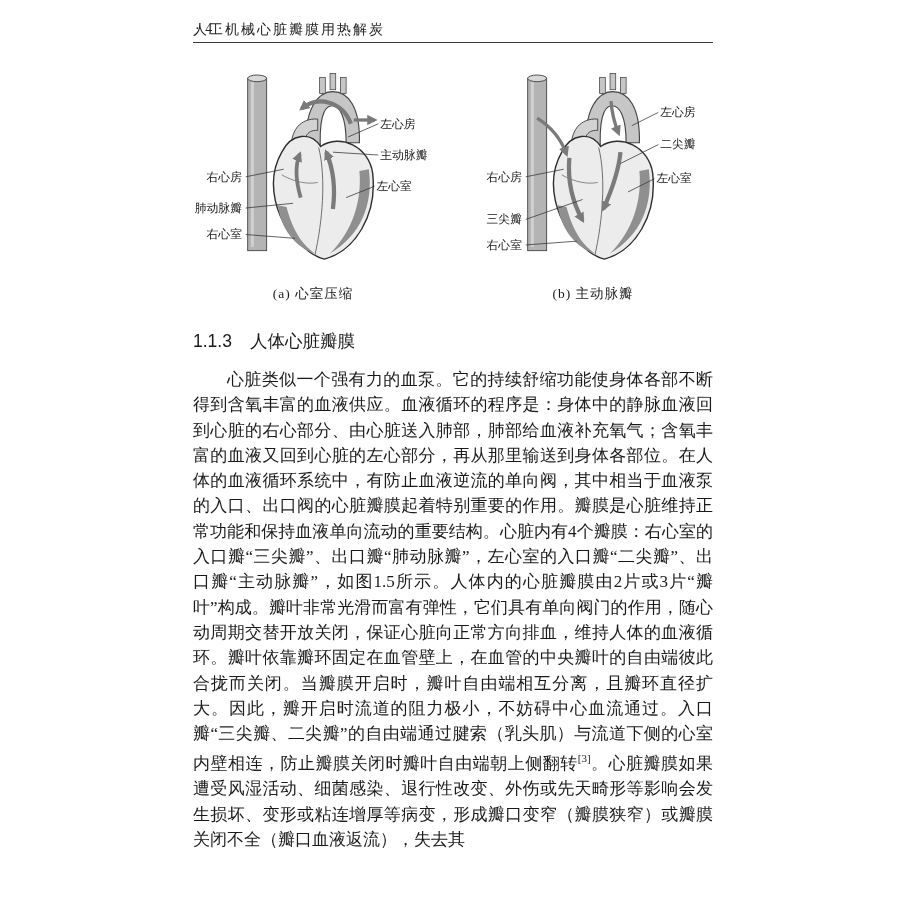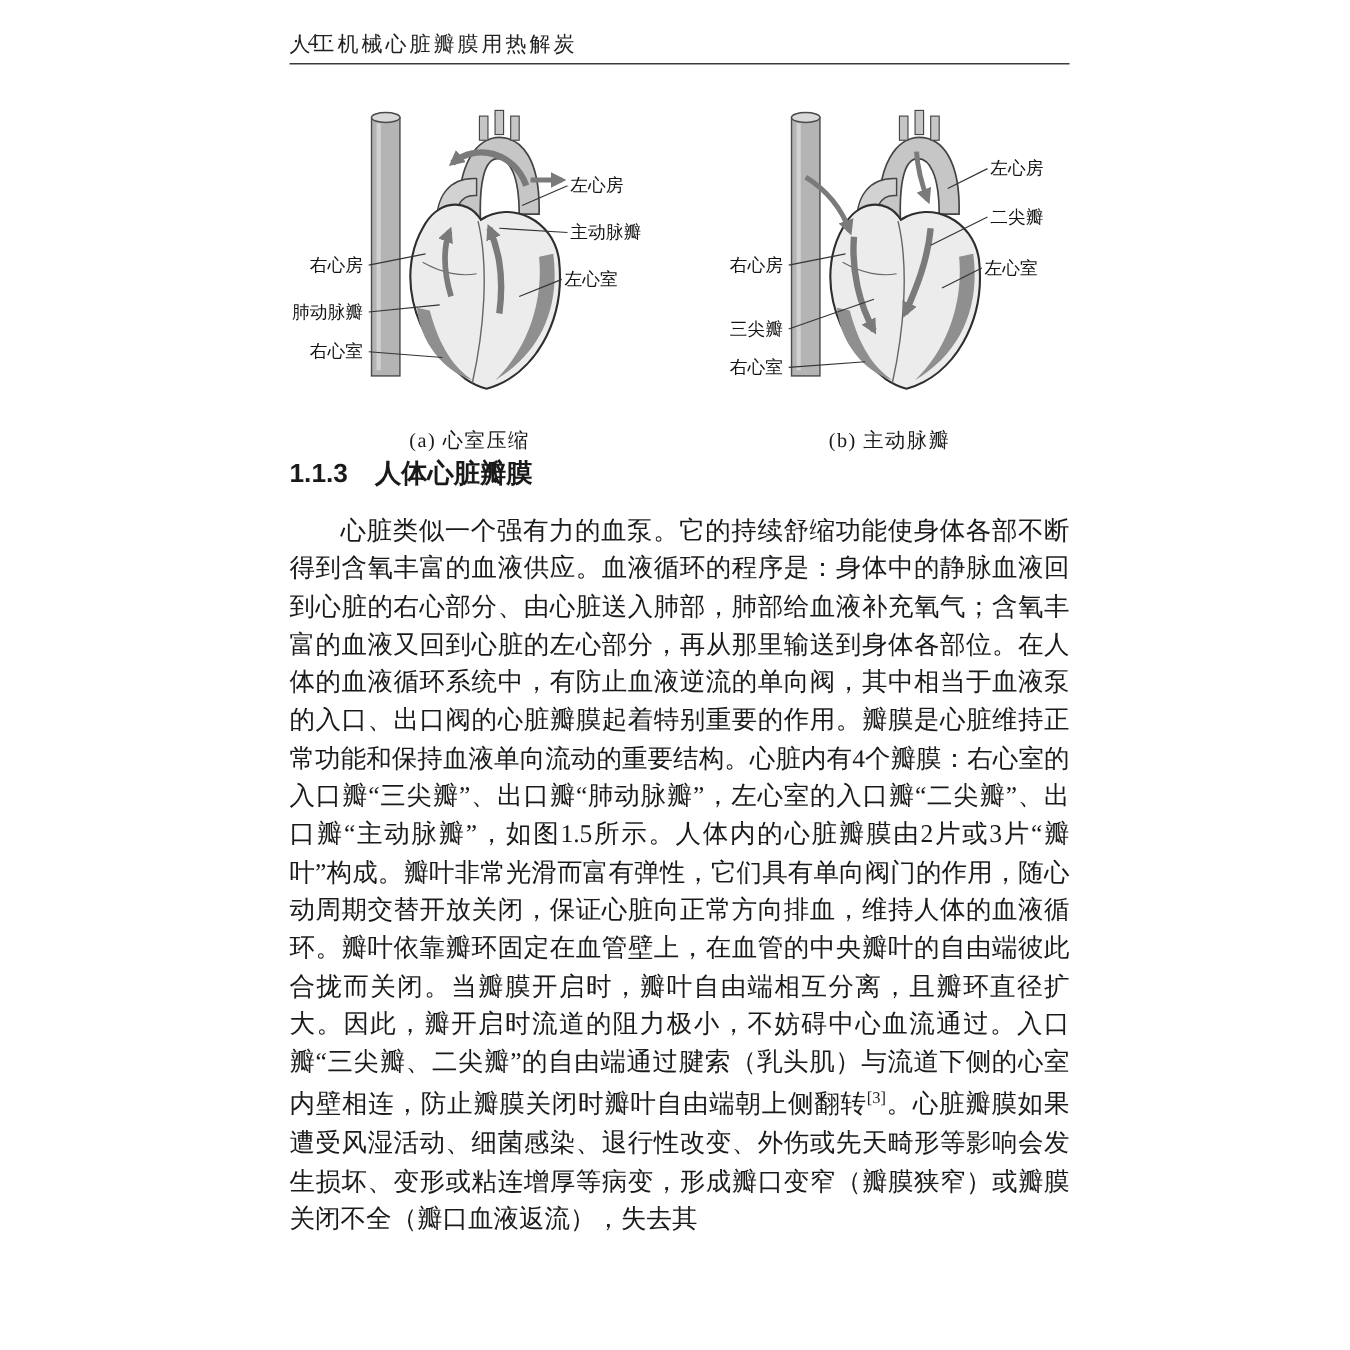--- a/index.html
+++ b/index.html
@@ -18,21 +18,21 @@
 
   .intro-line { margin-top:14px; font-size:17px; line-height:25px; }
 
   .heart-figure { margin-top:22px; }
   .diagrams { display:flex; justify-content:center; gap:32px; }
   .diagram { display:flex; flex-direction:column; align-items:center; }
   .heart-svg { display:block; }
   .sub-caption { margin-top:4px; font-size:13.5px; letter-spacing:1px; }
   .fig-caption { text-align:center; margin-top:13px; font-size:14.5px; letter-spacing:1px; }
 
-  .section-heading { font-size:17.5px; font-weight:bold; font-family:"Liberation Sans","DejaVu Sans",sans-serif; }
+  .section-heading { margin-top:26px; font-size:17.5px; font-weight:normal; font-family:"Liberation Sans","DejaVu Sans",sans-serif; }
   .section-number { margin-right:18px; }
 
   .body-text { margin-top:14px; font-size:17px; line-height:25.3px; text-align:justify; text-indent:2em; }
   .body-text sup { font-size:11px; }
 
   .dlabel { font-size:12.5px; fill:#141414; font-family:"Liberation Serif","DejaVu Serif",serif; }
   .leader { stroke:#333; stroke-width:0.8; }
   .vessel-fill { fill:#c6c6c6; stroke:#444; }
   .flow { fill:none; stroke:#7a7a7a; }
 </style>

